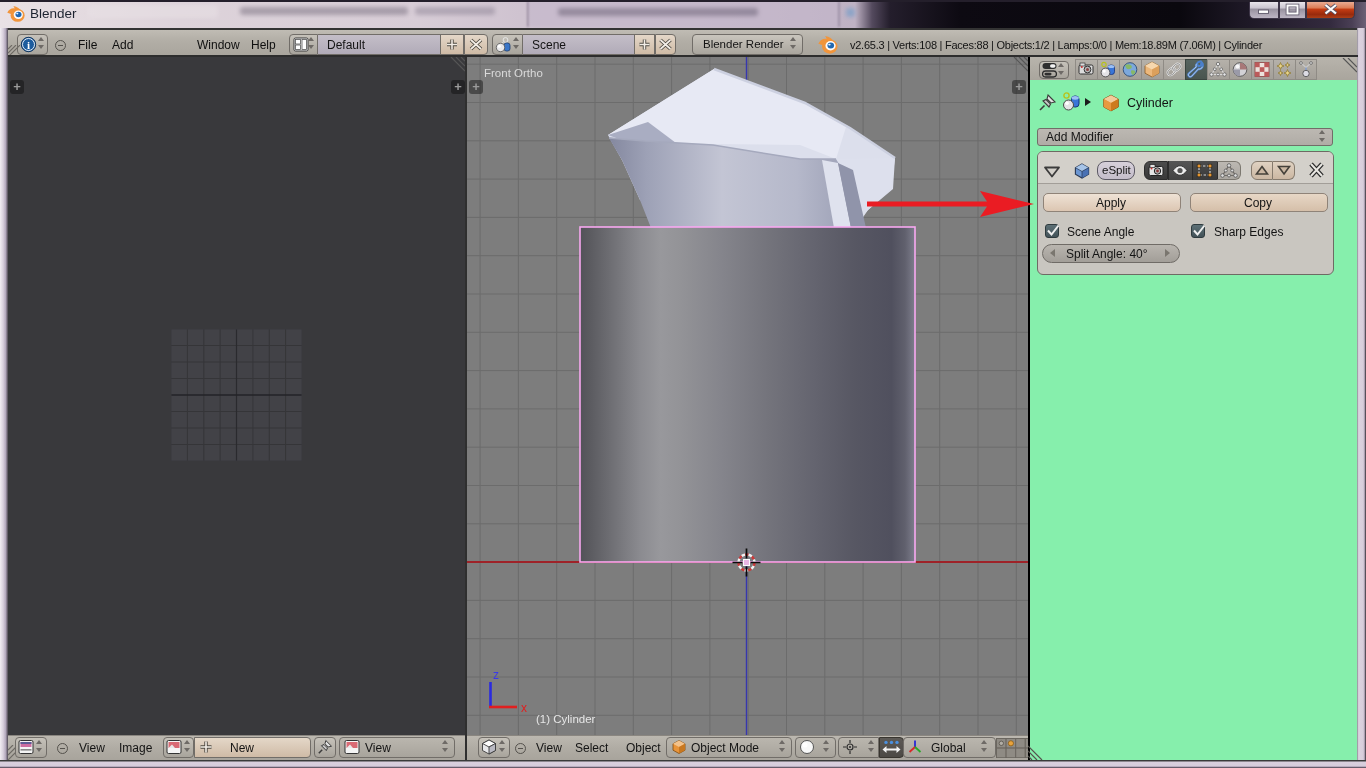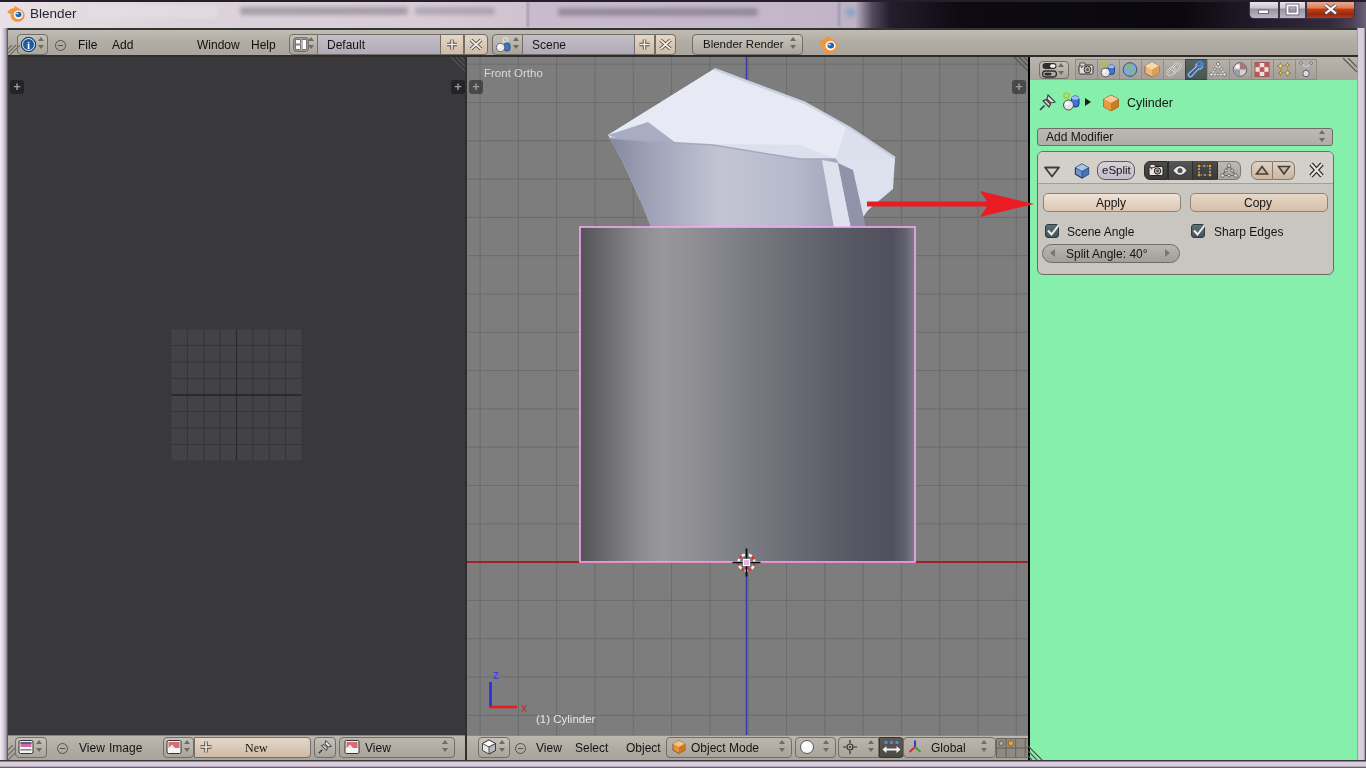--- a/index.html
+++ b/index.html
@@ -142,20 +142,21 @@
     <div class="txt" style="left:695px;top:8px;font-size:11.5px;">Blender Render</div>
     <div class="spin" style="left:781px;top:6px;"></div>
 
     <svg class="abs" style="left:810px;top:5px;" width="20" height="20" viewBox="0 0 18 18">
       <path d="M0.3 7.8 C1.6 4.6 4.6 2.9 7.8 3.4 L6.4 0.9 C10.2 1.5 13.2 3.5 14.4 6.4 L8.5 10.5 Z" fill="#f1953c"></path>
       <ellipse cx="10.6" cy="10.4" rx="7" ry="6.4" fill="#f1953c"></ellipse>
       <ellipse cx="11.3" cy="9.7" rx="4.6" ry="4.2" fill="#fdfdfd"></ellipse>
       <ellipse cx="11.5" cy="9.5" rx="3" ry="2.7" fill="#2068b2"></ellipse>
       <ellipse cx="10.3" cy="8.6" rx="1.1" ry="0.8" fill="#ecf2fa"></ellipse>
     </svg>
+    <div class="txt" style="left:842px;top:9px;font-size:11px;letter-spacing:-0.25px;">v2.65.3 | Verts:108 | Faces:88 | Objects:1/2 | Lamps:0/0 | Mem:18.89M (7.06M) | Cylinder</div>
 
     <svg class="abs" style="left:0px;top:15px;" width="13" height="12" viewBox="0 0 13 12">
       <path d="M0 12 L12 0 M0 8 L8 0 M0 4 L4 0" stroke="#6e6a64" stroke-width="1.1"></path>
     </svg>
   </div>
   <div class="abs" style="left:8px;top:55px;width:1350px;height:2px;background:#2d2d2d;z-index:5;"></div>
 
   <div class="abs" id="uvcanvas">
     <svg class="abs" style="left:163px;top:272px;" width="131" height="132" viewBox="0 0 131 132">
       <rect x="0" y="0" width="131" height="132" fill="#424247"></rect>
@@ -255,34 +256,34 @@
     <div class="btn" style="left:7px;top:1px;width:32px;height:21px;"></div>
     <svg class="abs" style="left:10px;top:3px;" width="16" height="16" viewBox="0 0 16 16">
       <rect x="1" y="1.5" width="14" height="13" rx="1.5" fill="#f4f4f4" stroke="#333"></rect>
       <rect x="2.5" y="3" width="11" height="5" fill="#cc6ea0"></rect>
       <rect x="2.5" y="3" width="11" height="2" fill="#5c5c94"></rect>
       <rect x="2.5" y="10" width="11" height="1.6" fill="#888"></rect>
     </svg>
     <div class="spin" style="left:27px;top:3px;"></div>
     <div class="circminus" style="left:49px;top:7px;"></div>
     <div class="txt" style="left:71px;top:5px;">View</div>
-    <div class="txt" style="left:101px;top:5px;">Image</div>
+    <div class="txt" style="left:111px;top:5px;">Image</div>
     <div class="btn" style="left:155px;top:1px;width:31px;height:21px;"></div>
     <svg class="abs" style="left:158px;top:3px;" width="16" height="16" viewBox="0 0 16 16">
       <rect x="1" y="1.5" width="14" height="13" rx="1.5" fill="#f4f4f4" stroke="#333"></rect>
       <rect x="2.5" y="3" width="11" height="6" fill="#d96a74"></rect>
       <path d="M2.5 9 L6 5.5 L9 9 Z" fill="#e8e8e8"></path>
     </svg>
     <div class="spin" style="left:175px;top:3px;"></div>
     <div class="btn beige" style="left:186px;top:1px;width:117px;height:21px;border-radius:0 4px 4px 0;"></div>
     <svg class="abs" style="left:189px;top:3px;" width="18" height="16" viewBox="0 0 18 16">
       <path d="M9 2.5 V13.5 M3.5 8 H14.5" stroke="#4c4840" stroke-width="3.4"></path>
       <path d="M9 2.5 V13.5 M3.5 8 H14.5" stroke="#f4efe8" stroke-width="1.6"></path>
     </svg>
-    <div class="txt" style="left:237px;top:5px;font-family:Liberation Serif, serif;">New</div>
+    <div class="txt" style="left:222px;top:5px;">New</div>
     <div class="btn" style="left:306px;top:1px;width:22px;height:21px;"></div>
     <svg class="abs" style="left:309px;top:3px;" width="16" height="16" viewBox="0 0 16 16">
       <path d="M8.8 1.5 L14.5 7.2 L11.2 8 L8 4.8 Z" fill="#e2e2e2" stroke="#3c3c3c" stroke-width="1"></path>
       <path d="M7 5.5 L10.5 9 L9.3 11.6 L4.4 6.7 Z" fill="#c6c6c6" stroke="#3c3c3c" stroke-width="1"></path>
       <path d="M5.2 10.8 L1.8 14.2" stroke="#3c3c3c" stroke-width="1.5"></path>
     </svg>
     <div class="btn" style="left:331px;top:1px;width:116px;height:21px;background:linear-gradient(#bab6ae,#a8a49c);"></div>
     <svg class="abs" style="left:336px;top:3px;" width="16" height="16" viewBox="0 0 16 16">
       <rect x="1" y="1.5" width="14" height="13" rx="1.5" fill="#f4f4f4" stroke="#333"></rect>
       <rect x="2.5" y="3" width="11" height="6" fill="#d96a74"></rect>

